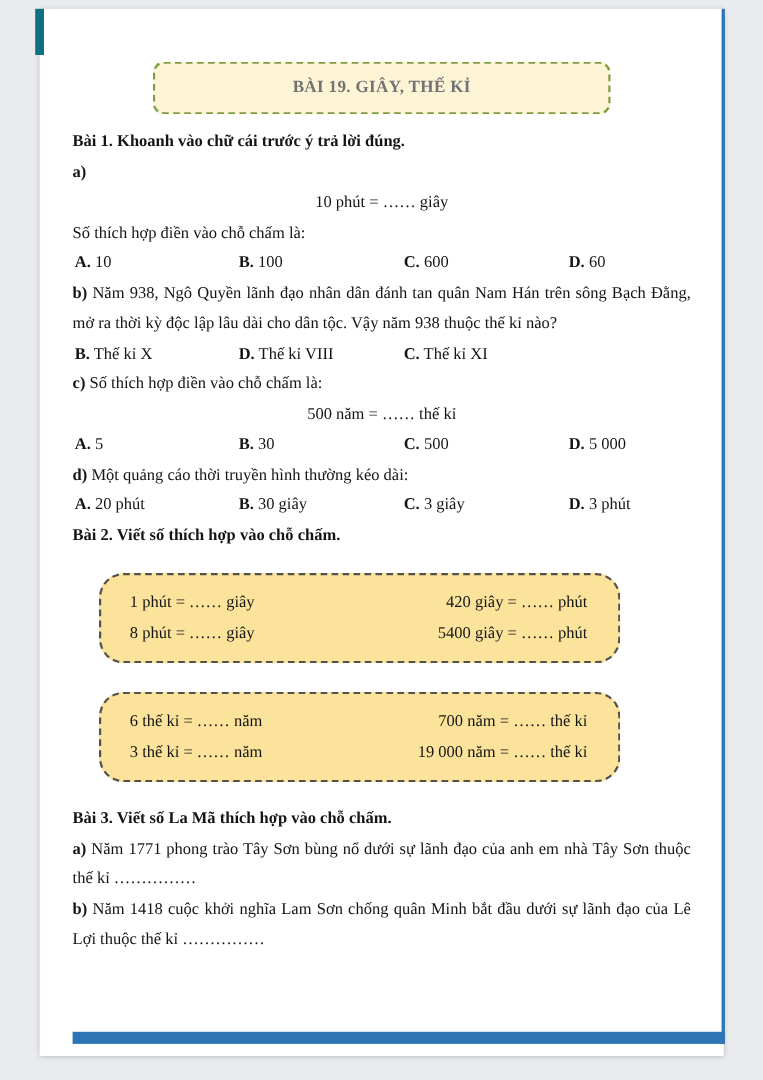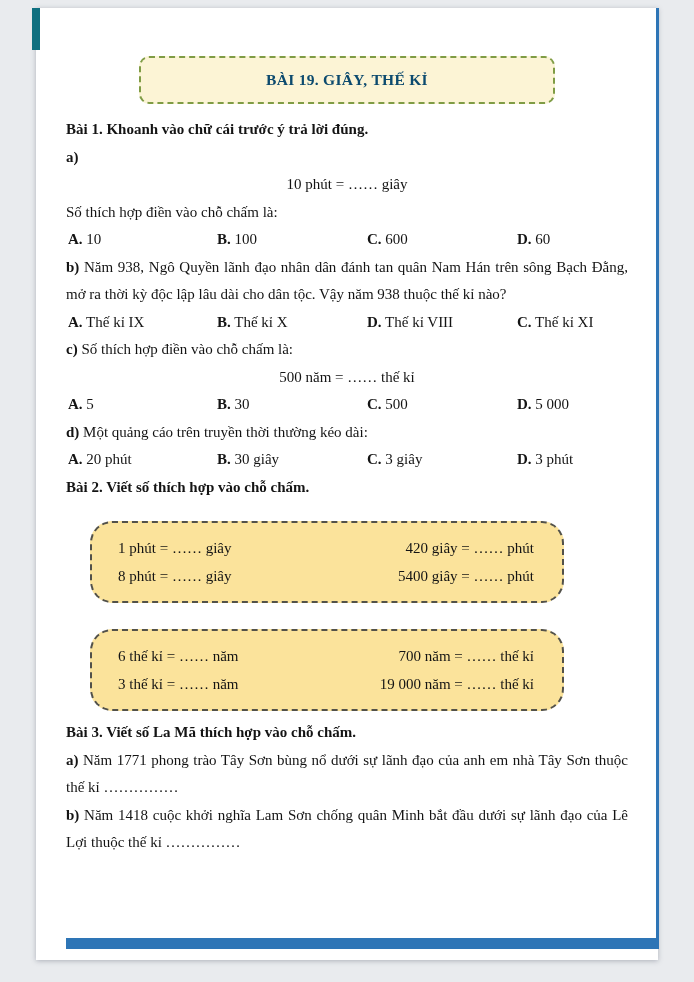--- a/index.html
+++ b/index.html
@@ -38,41 +38,41 @@
   .title-box {
     width: 412px; height: 44px;
     margin: 48px auto 12px auto;
     background: #fcf4d5;
     border: 2px dashed #7f9c45;
     border-radius: 10px;
     display: flex; align-items: center; justify-content: center;
   }
   .title-text {
     font-weight: bold; font-size: 15.5px;
-    color: #0c4a6e; letter-spacing: 0.3px;
+    color: #737373; letter-spacing: 0.3px;
   }
   .options {
     display: grid;
     grid-template-columns: 149px 150px 150px auto;
     line-height: 27.5px;
     padding-left: 2px;
   }
   .ybox {
     width: 472px;
     margin: 20px 0 0 24px;
     background: #fbe39b;
     border: 2px dashed #52514a;
     border-radius: 22px;
     padding: 11px 28px 11px 26px;
     box-sizing: border-box;
     width: 474px;
   }
   .ybox.second { margin-top: 26px; text-align: center; }
   .yrow { display: flex; justify-content: space-between; line-height: 28px; }
-  .ex3-title { margin-top: 8px; }
+  .ex3-title { margin-top: 20px; }
 </style>
 </head>
 <body>
 
 <div class="page">
   <div class="corner-accent"></div>
   <div class="right-line"></div>
   <div class="bottom-bar"></div>
 
   <div class="content">
@@ -88,36 +88,35 @@
     <p>Số thích hợp điền vào chỗ chấm là:</p>
     <div class="options">
       <span><b>A.</b> <span>10</span></span>
       <span><b>B.</b> <span>100</span></span>
       <span><b>C.</b> <span>600</span></span>
       <span><b>D.</b> <span>60</span></span>
     </div>
 
     <p class="para"><b>b)</b> <span>Năm 938, Ngô Quyền lãnh đạo nhân dân đánh tan quân Nam Hán trên sông Bạch Đằng, mở ra thời kỳ độc lập lâu dài cho dân tộc. Vậy năm 938 thuộc thế kỉ nào?</span></p>
     <div class="options">
-      <span><b>A.</b> <span>Thế kỉ IX</span></span>
       <span><b>B.</b> <span>Thế kỉ X</span></span>
       <span><b>D.</b> <span>Thế kỉ VIII</span></span>
       <span><b>C.</b> <span>Thế kỉ XI</span></span>
     </div>
 
     <p><b>c)</b> <span>Số thích hợp điền vào chỗ chấm là:</span></p>
     <p class="center">500 năm = …… thế kỉ</p>
     <div class="options">
       <span><b>A.</b> <span>5</span></span>
       <span><b>B.</b> <span>30</span></span>
       <span><b>C.</b> <span>500</span></span>
       <span><b>D.</b> <span>5 000</span></span>
     </div>
 
-    <p><b>d)</b> <span>Một quảng cáo trên truyền thời thường kéo dài:</span></p>
+    <p><b>d)</b> <span>Một quảng cáo thời truyền hình thường kéo dài:</span></p>
     <div class="options">
       <span><b>A.</b> <span>20 phút</span></span>
       <span><b>B.</b> <span>30 giây</span></span>
       <span><b>C.</b> <span>3 giây</span></span>
       <span><b>D.</b> <span>3 phút</span></span>
     </div>
 
     <p class="bold">Bài 2. Viết số thích hợp vào chỗ chấm.</p>
 
     <div class="ybox">

